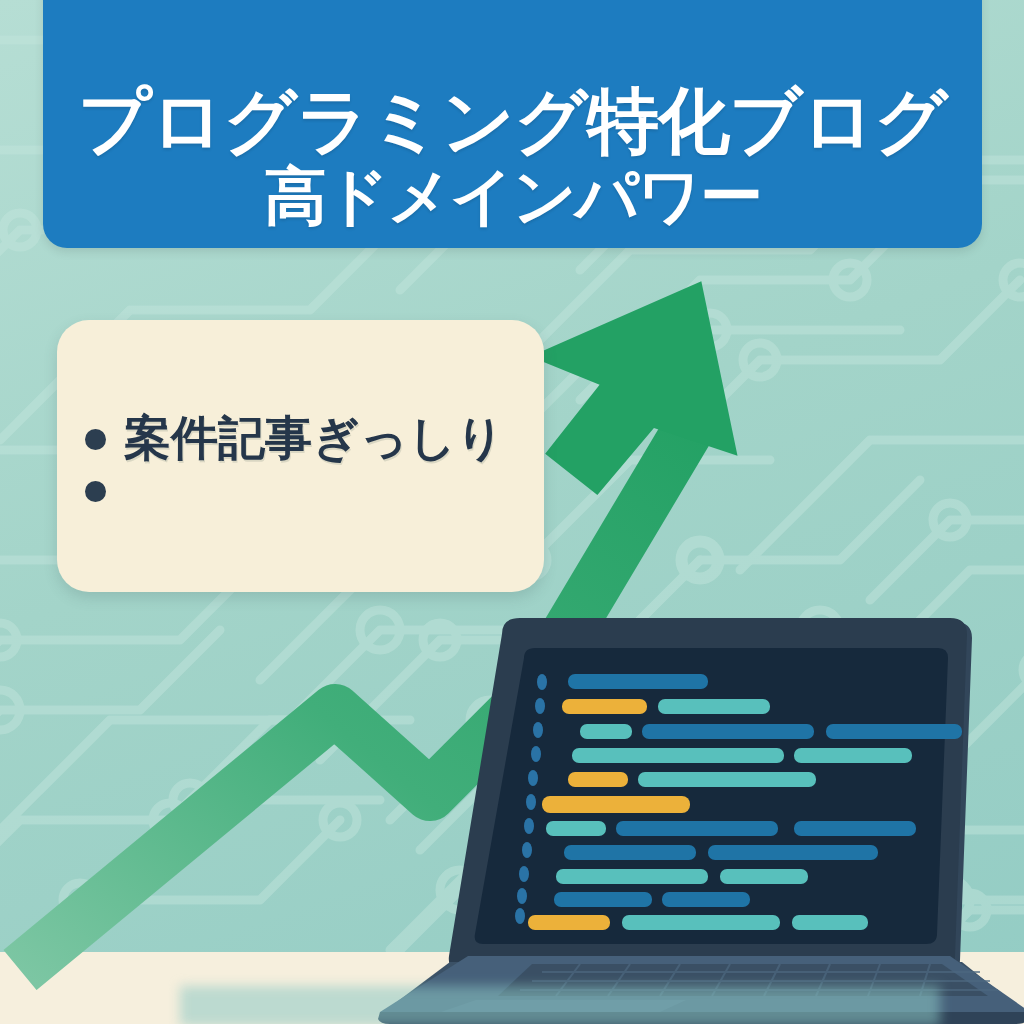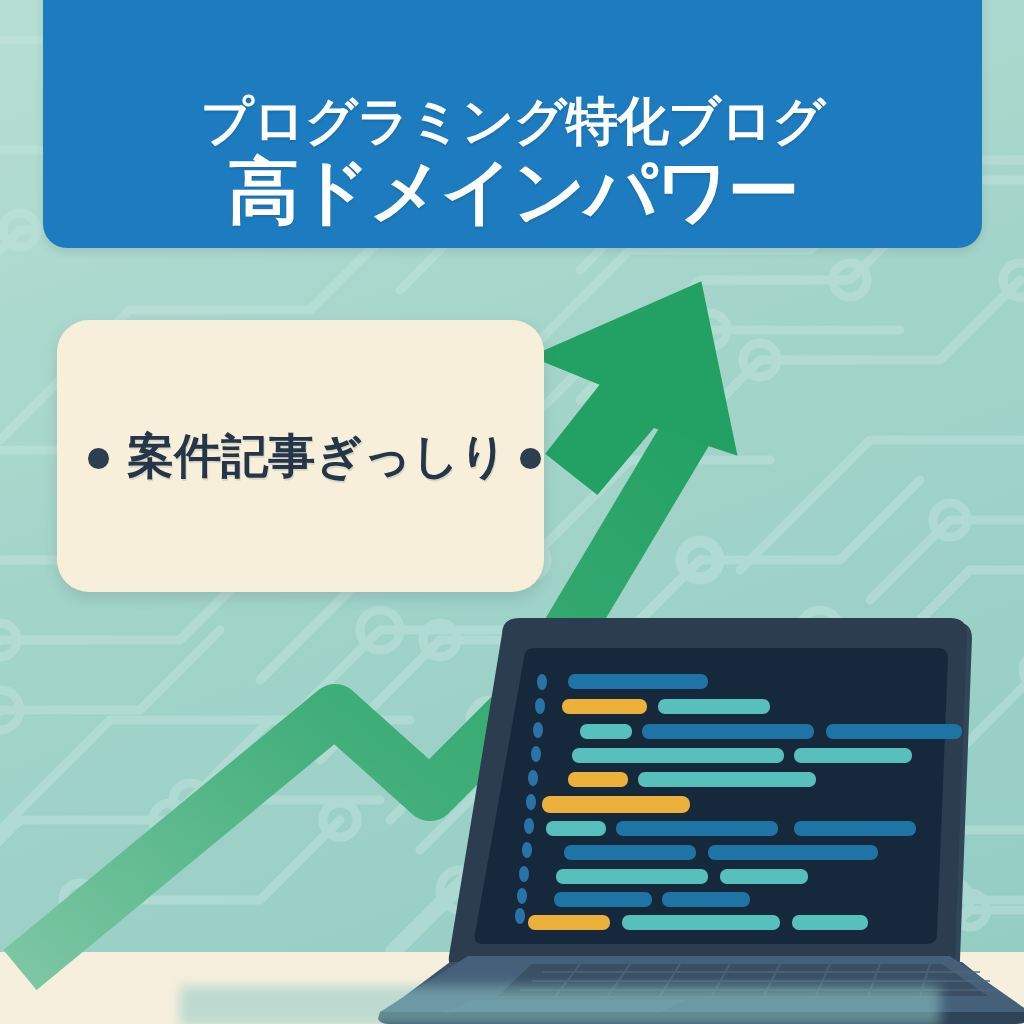--- a/index.html
+++ b/index.html
@@ -69,50 +69,50 @@
     box-shadow: 0 4px 10px rgba(0, 0, 0, 0.10);
     display: flex;
     flex-direction: column;
     align-items: center;
     justify-content: flex-end;
     padding-bottom: 16px;
     box-sizing: border-box;
   }
   .banner-line1 {
     color: #ffffff;
-    font-size: 52px;
+    font-size: 72px;
     font-weight: 700;
     line-height: 1.0;
     letter-spacing: -1px;
     white-space: nowrap;
     text-shadow: 0 2px 3px rgba(0,0,0,0.12);
   }
   .banner-line2 {
     color: #ffffff;
-    font-size: 72px;
+    font-size: 63px;
     font-weight: 700;
     line-height: 1.12;
     letter-spacing: -2px;
     white-space: nowrap;
     margin-top: 4px;
     text-shadow: 0 2px 3px rgba(0,0,0,0.12);
   }
 
   
   .bullet-card {
     position: absolute;
     left: 57px;
     top: 320px;
     width: 487px;
     height: 272px;
     background: #f7efd9;
     border-radius: 32px;
     box-shadow: 0 6px 14px rgba(60, 90, 90, 0.18);
     display: flex;
-    flex-direction: row;
+    flex-direction: column;
     justify-content: center;
     gap: 12px;
     padding: 10px 0 10px 28px;
     box-sizing: border-box;
   }
   .bullet-row {
     display: flex;
     align-items: center;
     gap: 18px;
   }

